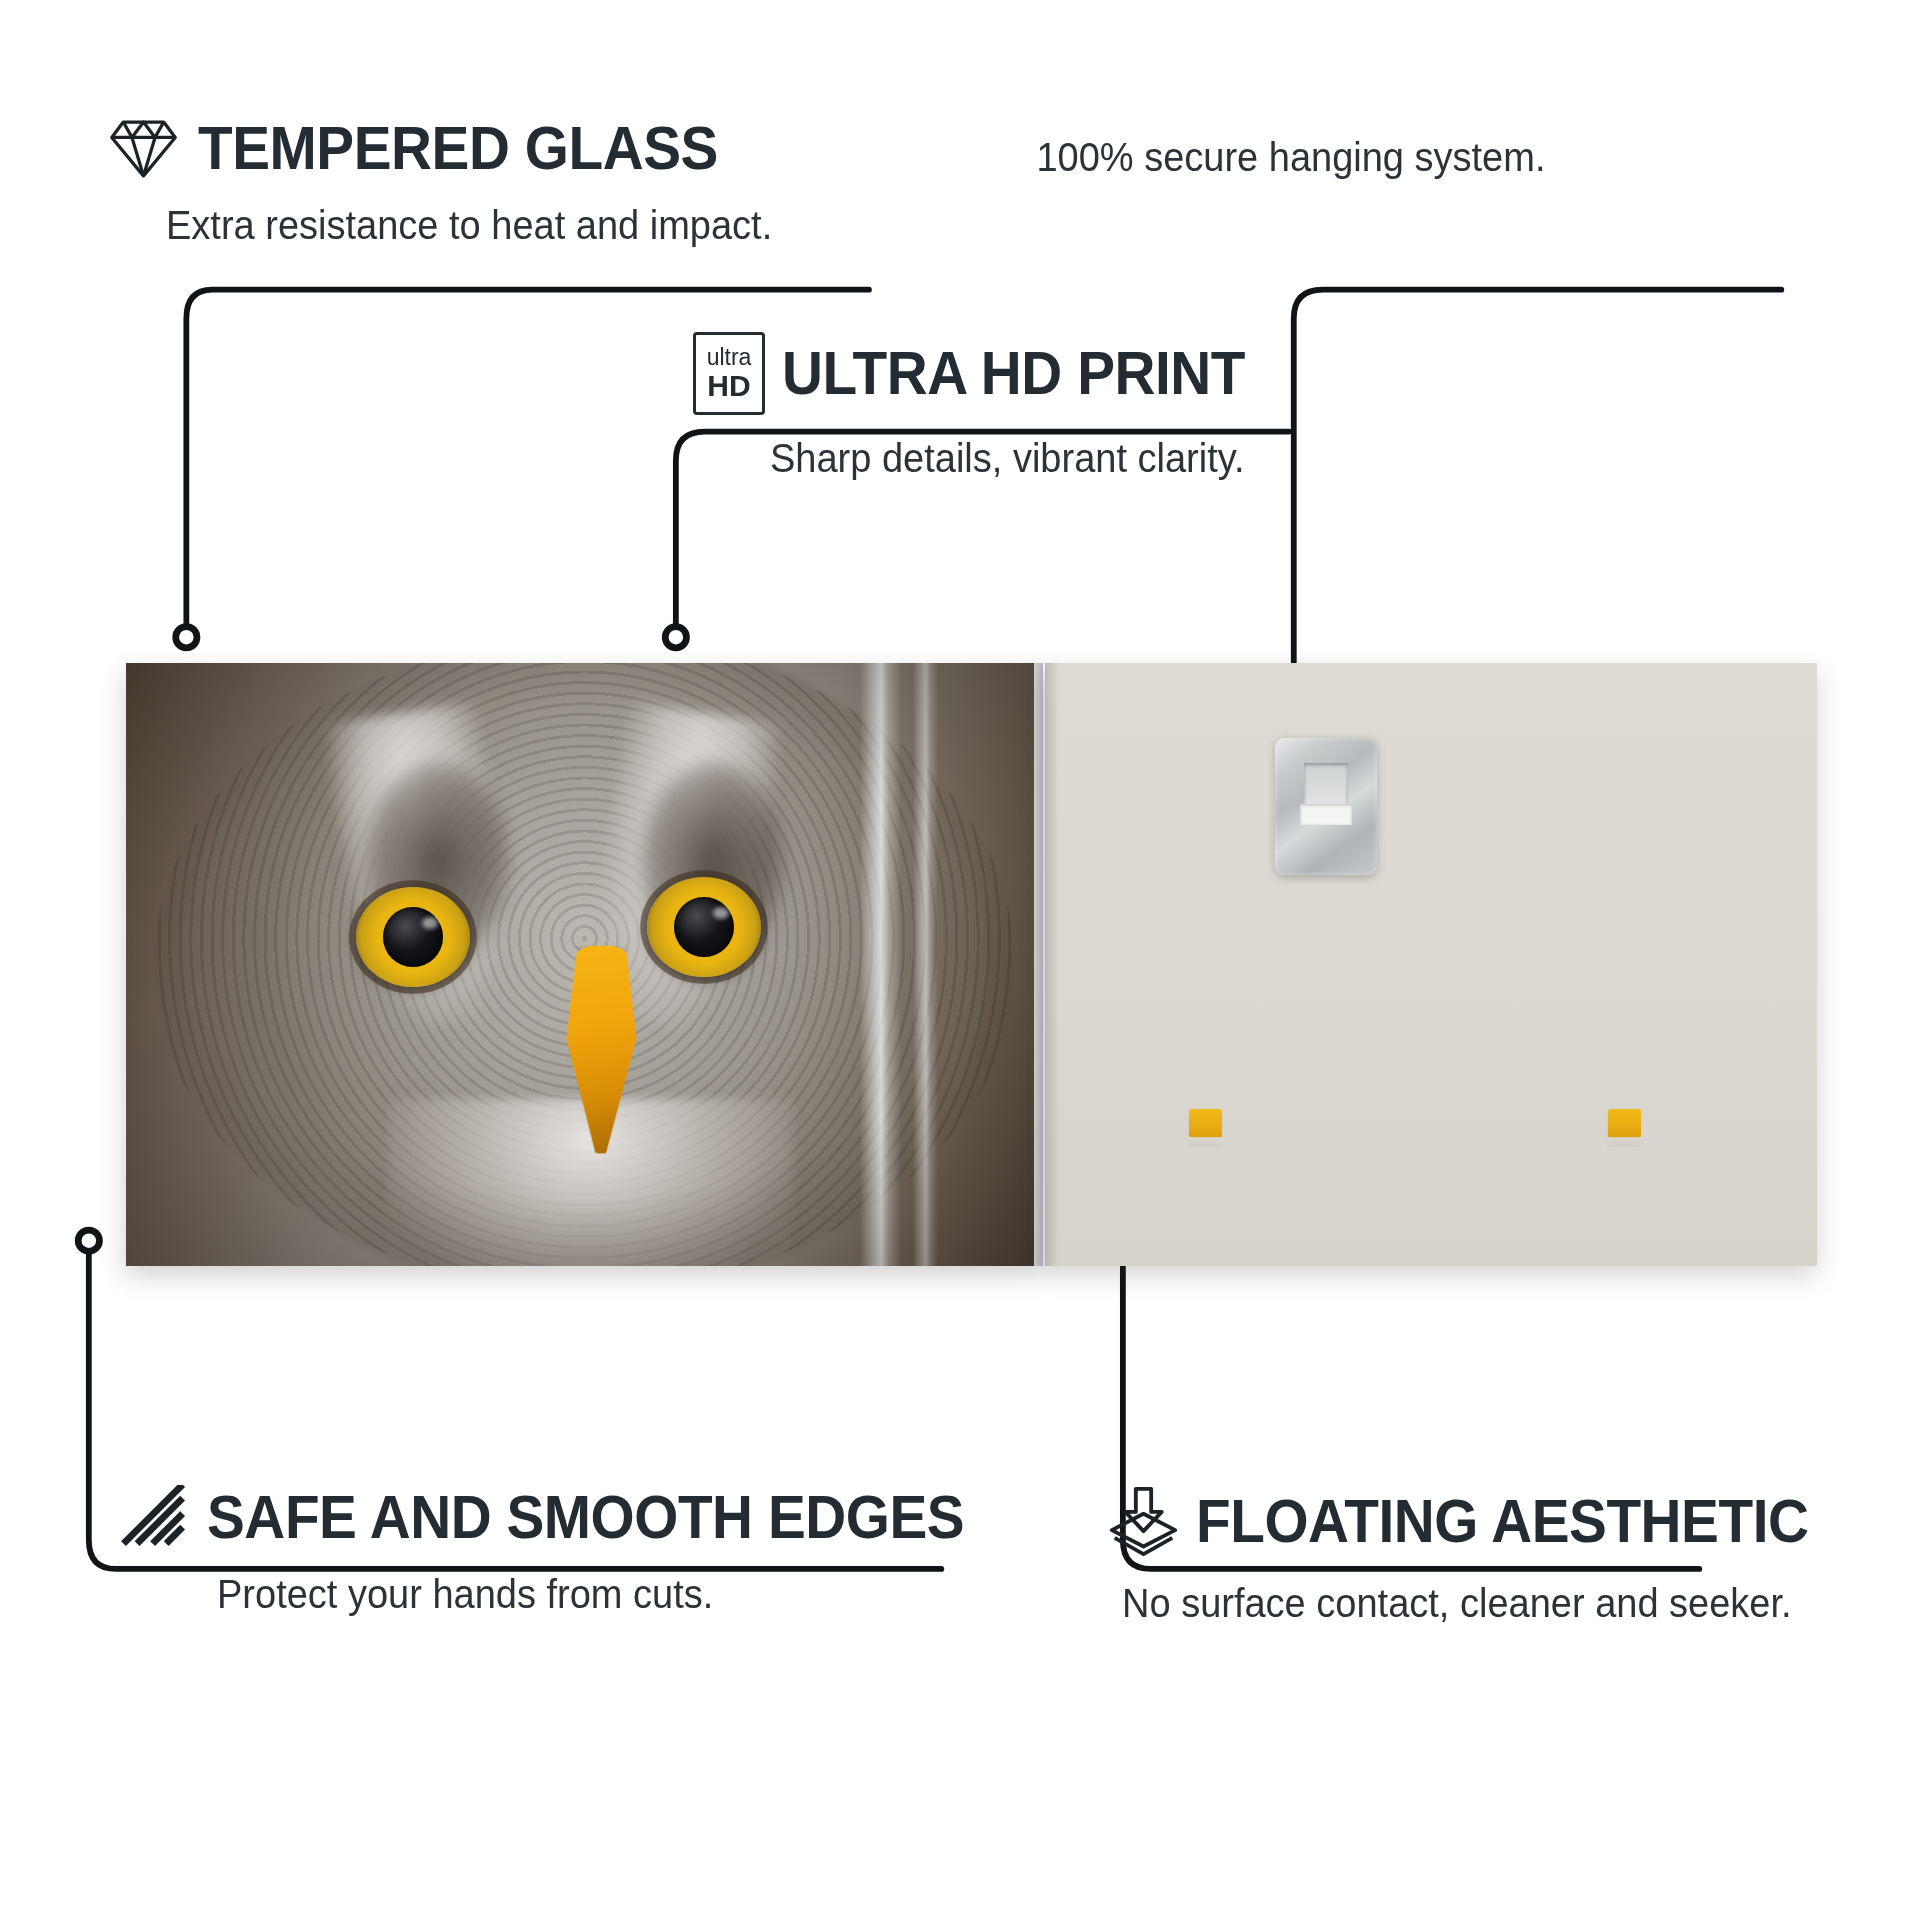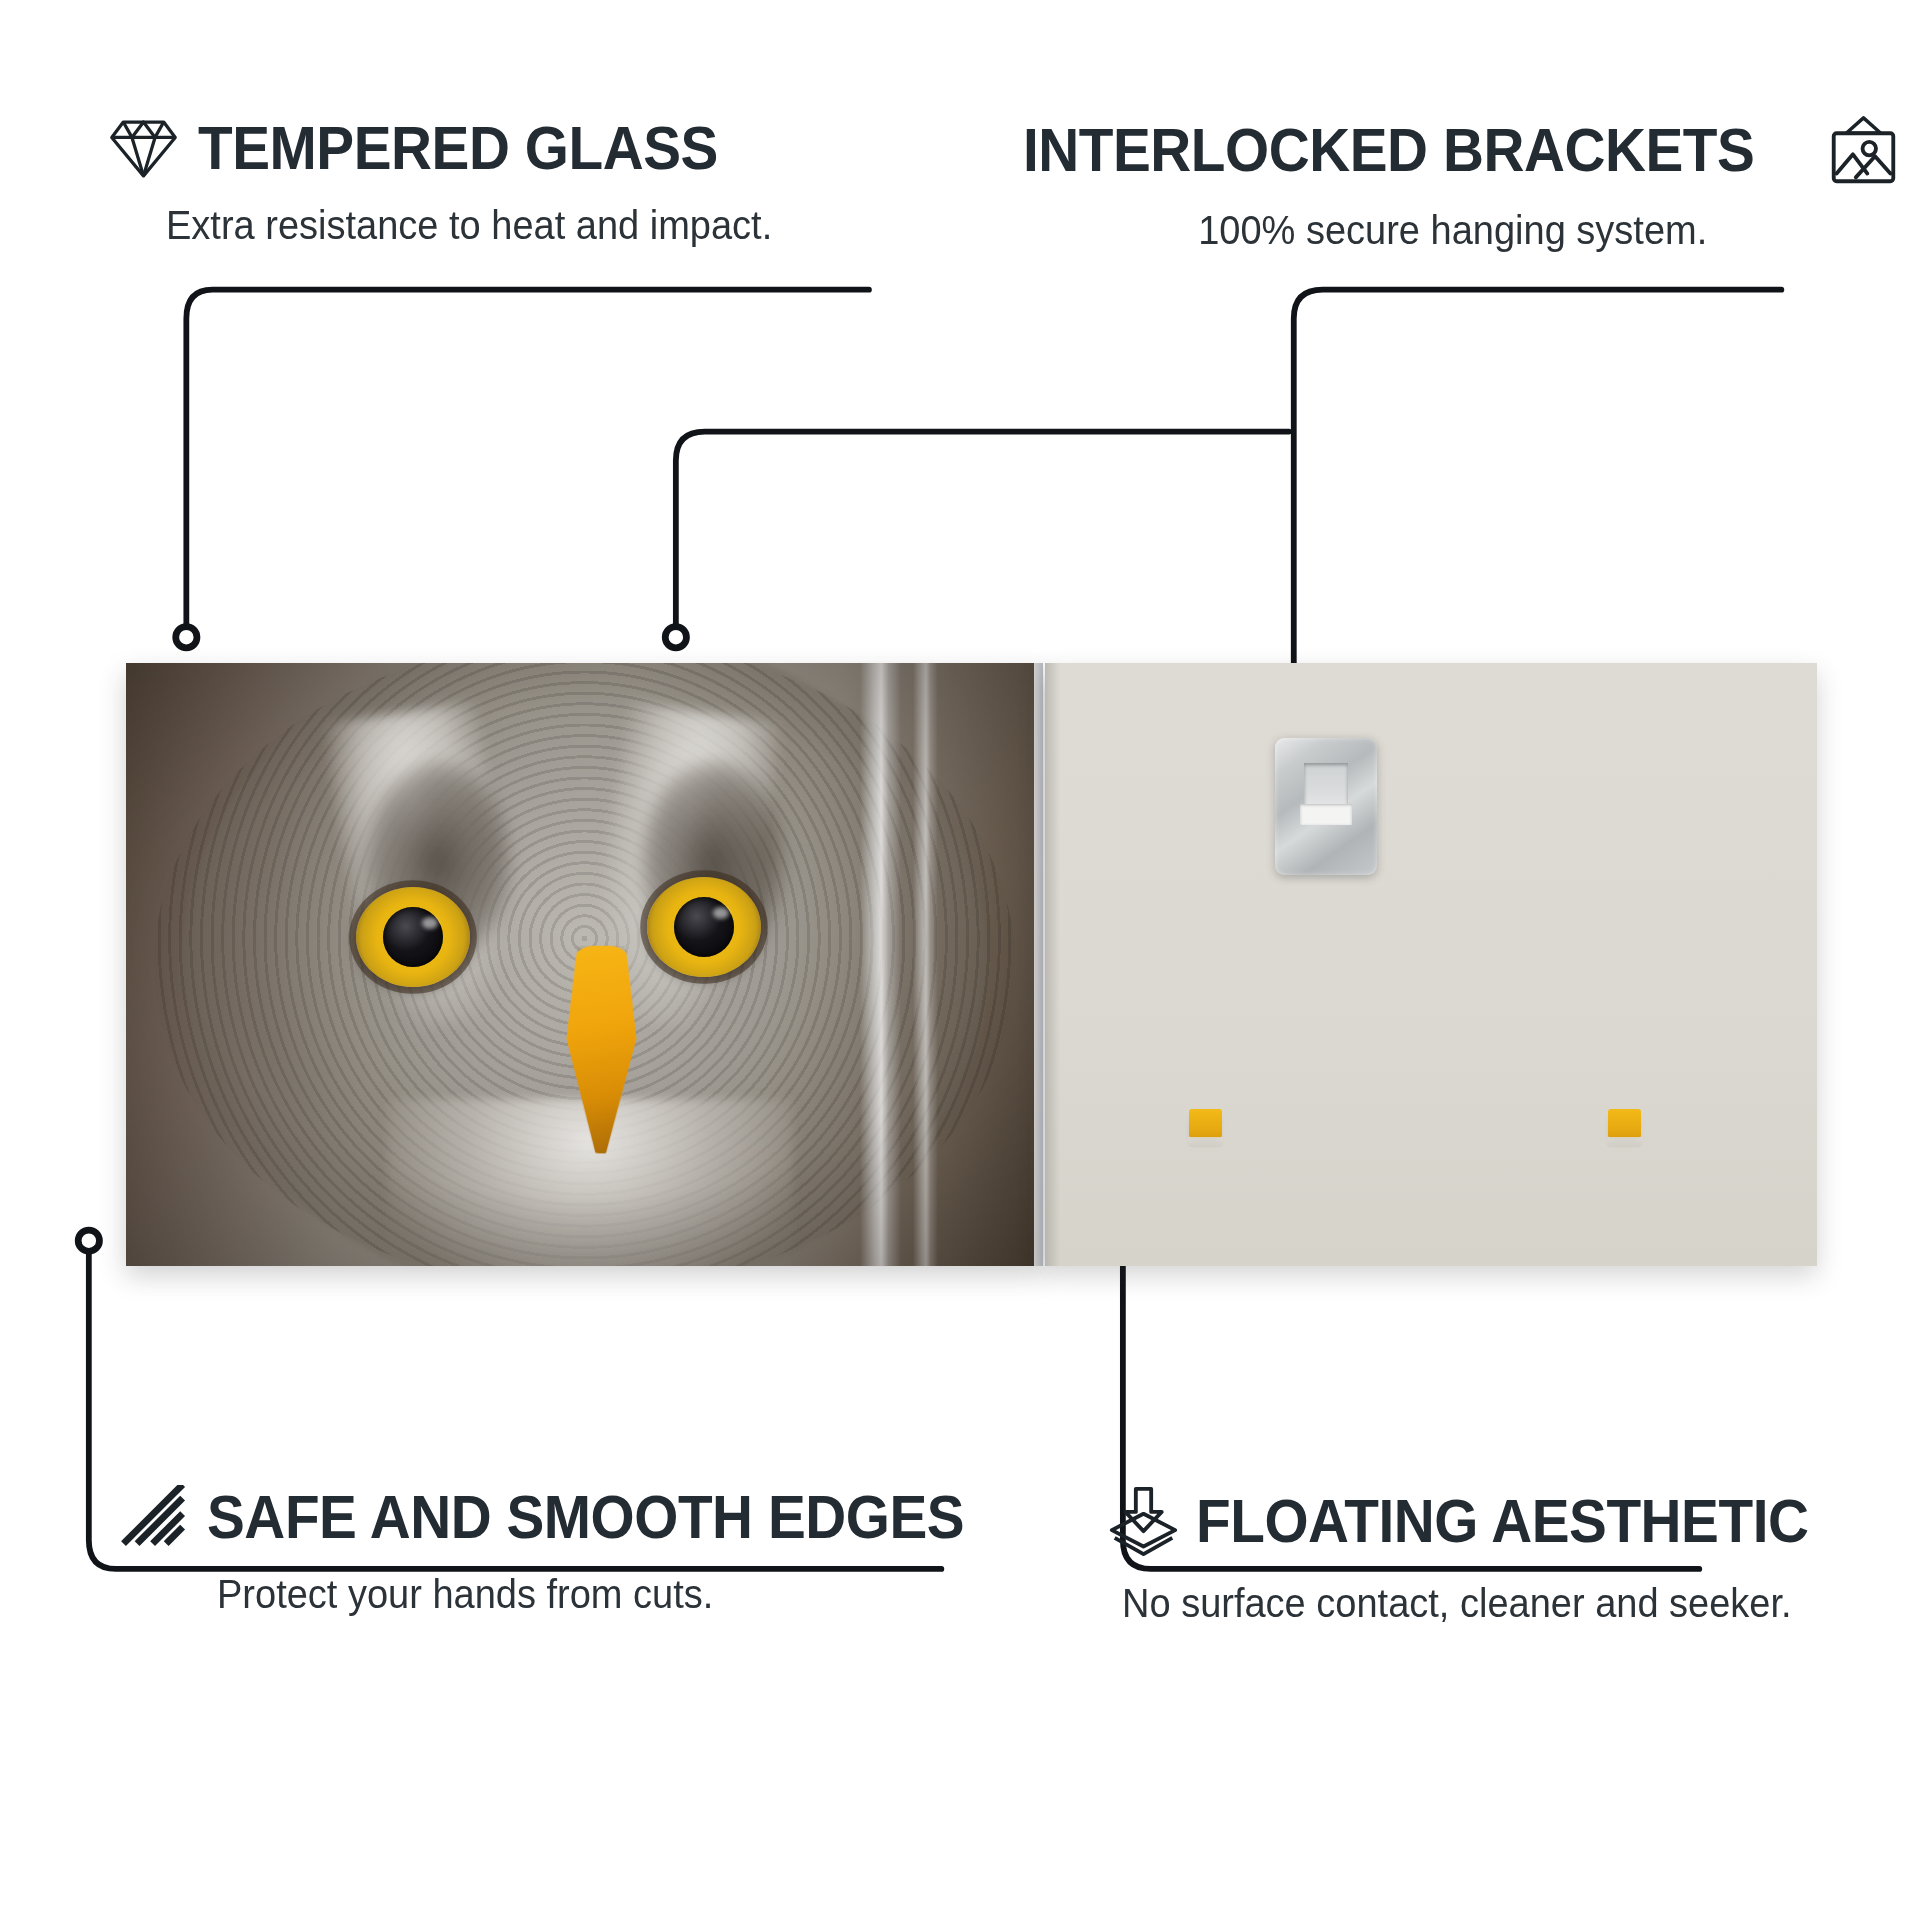--- a/index.html
+++ b/index.html
@@ -270,37 +270,33 @@
             <path d="M27 24 L39 8 L51 24"></path>
           </g>
         </svg>
       </span>
       <span class="feat-title">TEMPERED GLASS</span>
     </div>
     <div class="feat-sub origin-left">Extra resistance to heat and impact.</div>
   </div>
 
   <div class="feature" id="f-brackets">
+    <div class="feat-sub origin-center">100% secure hanging system.</div>
+  </div>
+
+  <div class="feature" id="f-ultra">
     <div class="feat-head">
-      <span class="feat-title">INTERLOCKED BRACKETS</span>
-      <span class="icon">
-        <svg width="73" height="73" viewBox="0 0 76 76">
-          <g fill="none" stroke="#1b2228" stroke-width="4" stroke-linejoin="round" stroke-linecap="round">
-            <path d="M38 4 L20 20 L56 20 Z" stroke-width="3.6"></path>
-            <rect x="7" y="20" width="62" height="50" rx="3"></rect>
-            <circle cx="44" cy="36" r="7"></circle>
-            <path d="M10 62 L27 42 L42 62"></path>
-            <path d="M30 66 L50 44 L66 62"></path>
-          </g>
-        </svg>
+      <span class="hd-badge icon">
+        <span class="t1">ultra</span>
+        <span class="t2">HD</span>
       </span>
-    </div>
-    <div class="feat-sub origin-center">100% secure hanging system.</div>
-  </div>
-
+      <span class="feat-title">ULTRA HD PRINT</span>
+    </div>
+    <div class="feat-sub origin-left">Sharp details, vibrant clarity.</div>
+  </div>
 
   <div class="feature" id="f-edges">
     <div class="feat-head">
       <span class="icon">
         <svg width="70" height="64" viewBox="0 0 72 66">
           <g fill="none" stroke="#1b2228" stroke-width="7" stroke-linecap="square">
             <path d="M6 58 L62 2"></path>
             <path d="M20 58 L62 16"></path>
             <path d="M36 58 L62 32"></path>
             <path d="M50 58 L62 46"></path>

